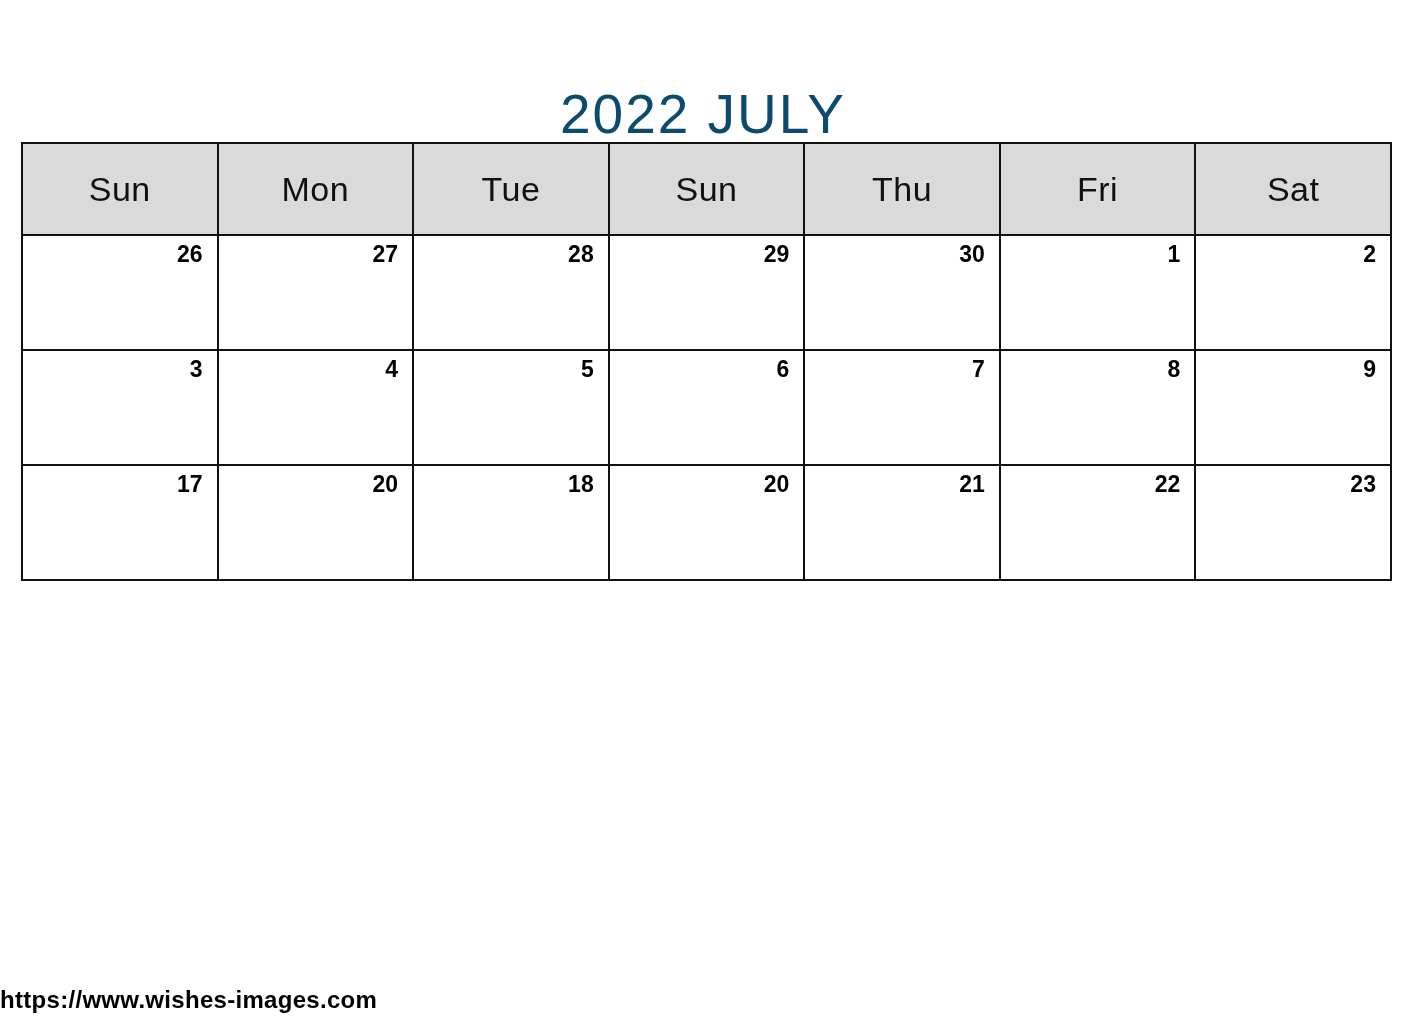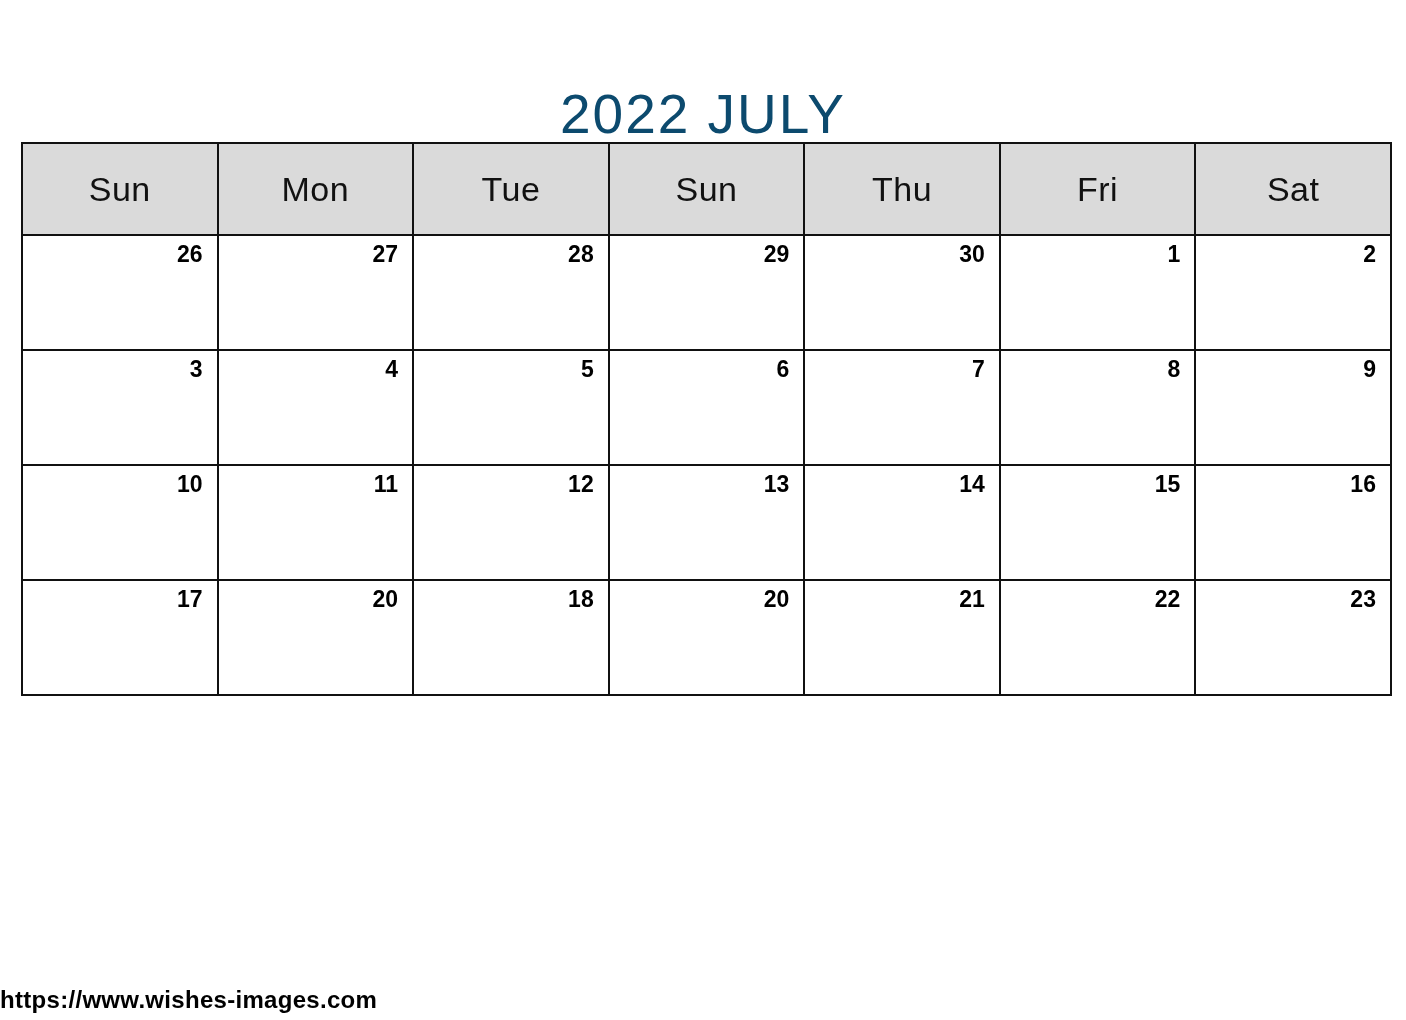--- a/index.html
+++ b/index.html
@@ -186,43 +186,20 @@
             <span class="daynum">7</span>
           </td>
         <td>
             <span class="daynum">8</span>
           </td>
         <td>
             <span class="daynum">9</span>
           </td>
       </tr>
 
-      <tr class="week-row">
-        <td>
-            <span class="daynum">10</span>
-          </td>
-        <td>
-            <span class="daynum">11</span>
-          </td>
-        <td>
-            <span class="daynum">12</span>
-          </td>
-        <td>
-            <span class="daynum">13</span>
-          </td>
-        <td>
-            <span class="daynum">14</span>
-          </td>
-        <td>
-            <span class="daynum">15</span>
-          </td>
-        <td>
-            <span class="daynum">16</span>
-          </td>
-      </tr>
 
       <tr class="week-row">
         <td>
             <span class="daynum">17</span>
           </td>
         <td>
             <span class="daynum">20</span>
           </td>
         <td>
             <span class="daynum">18</span>

